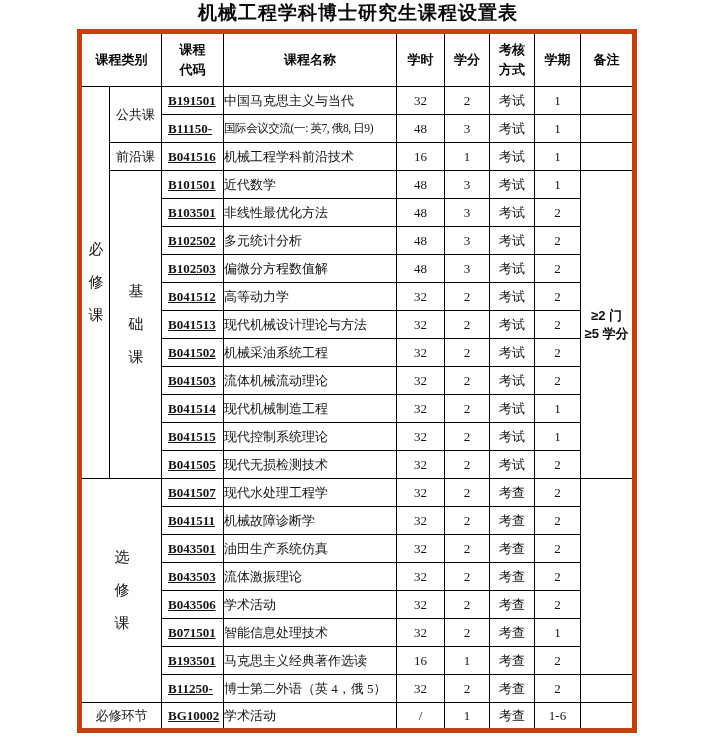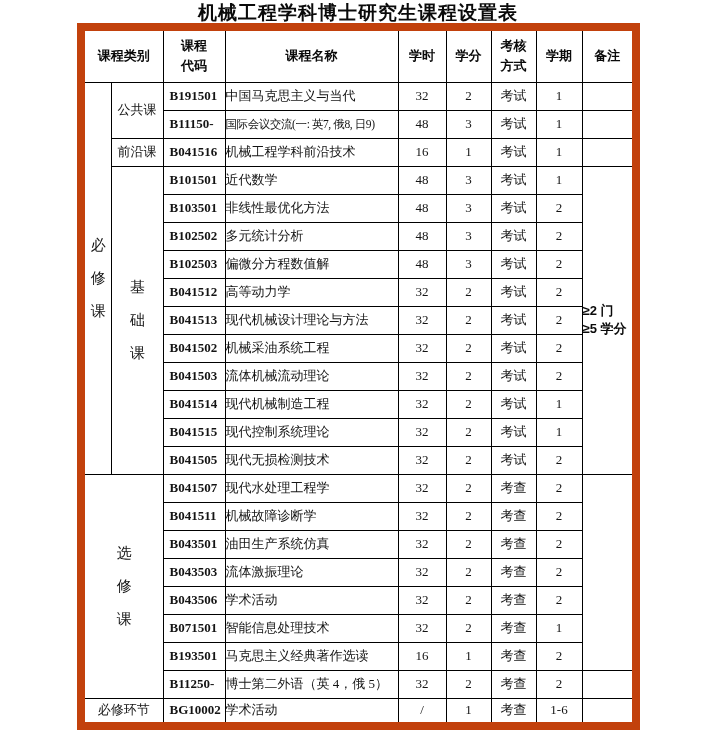--- a/index.html
+++ b/index.html
@@ -26,24 +26,24 @@
     font-family: "Liberation Sans", "DejaVu Sans", sans-serif;
     font-weight: bold;
     font-size: 19px;
     letter-spacing: 1px;
     color: #0a0a0a;
     white-space: nowrap;
   }
   table.course-table {
     position: absolute;
     left: 77px;
-    top: 23px;
+    top: 29px;
     border-collapse: collapse;
     table-layout: fixed;
-    border: 8px solid #c2410c;
+    border: 5px solid #c2410c;
   }
   .course-table td, .course-table th {
     border: 1px solid #000;
     padding: 0;
     font-size: 13px;
     font-weight: normal;
     vertical-align: middle;
     overflow: hidden;
     background: #fff;
   }
@@ -56,39 +56,40 @@
     font-size: 13px;
     line-height: 1.55;
     color: #0a0a0a;
   }
   td.code {
     font-family: "Liberation Serif", "DejaVu Serif", serif;
     font-weight: bold;
     text-align: left;
     padding-left: 6px;
     white-space: nowrap;
+    text-decoration: underline;
   }
   td.name {
     text-align: left;
     white-space: nowrap;
   }
   td.name.tight { font-size: 11.5px; letter-spacing: -0.4px; margin-top: 28px; }
   td.num, td.assess { text-align: center; }
   td.cat { text-align: center; margin-top: 7px; }
   td.cat-v { text-align: center; vertical-align: middle; }
   .vtext {
     display: inline-block;
     width: 1.05em;
     word-break: break-all;
     line-height: 2.2;
     text-align: right;
     font-size: 15px;
   }
   td.remark {
-    text-align: left;
+    text-align: center;
     font-family: "Liberation Sans", "DejaVu Sans", sans-serif;
   }
   .remark-line {
     font-weight: bold;
     font-size: 13px;
     color: #0a0a0a;
     white-space: nowrap;
   }
   .remark-line + .remark-line { }
   .h2line span { display: block; }

